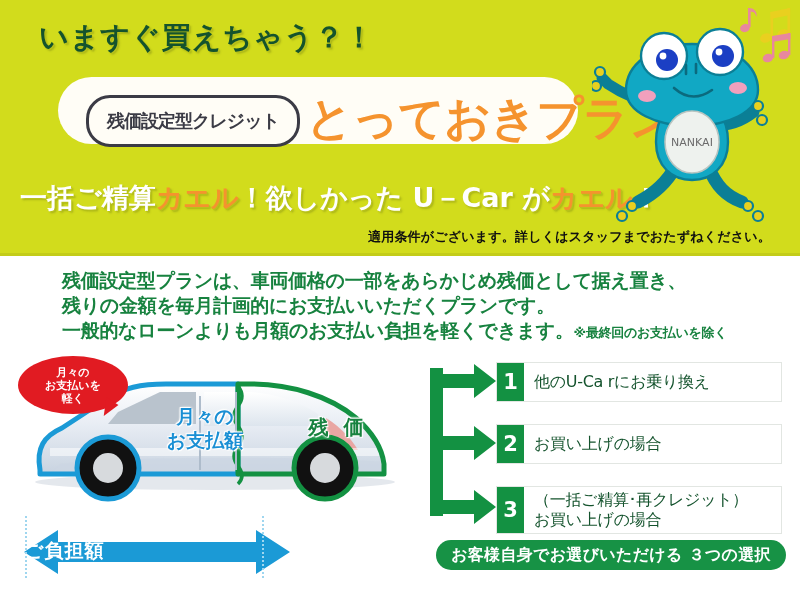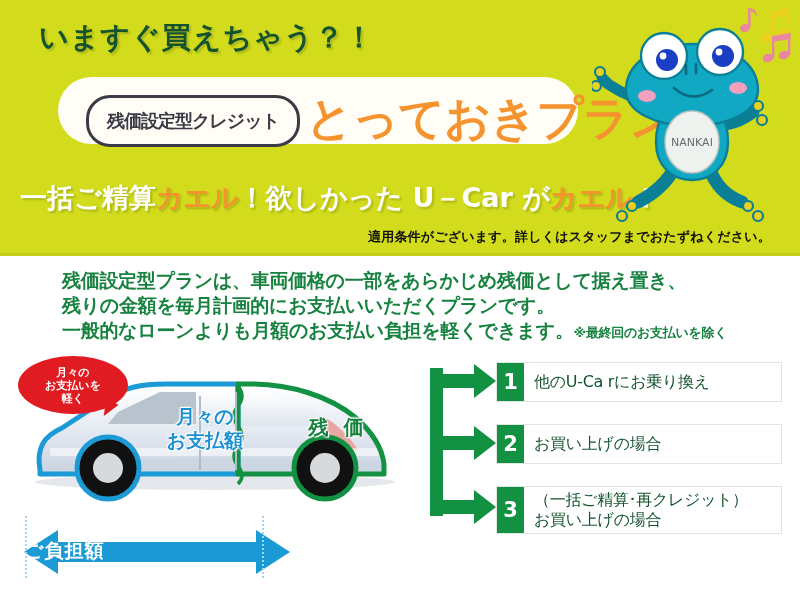--- a/index.html
+++ b/index.html
@@ -301,15 +301,16 @@
     </div>
 
     <div class="opt-row" style="top:126px;height:48px;">
       <div class="opt-num">3</div>
       <div class="opt-text">
         <span>（一括ご精算･再クレジット）</span>
         <span>お買い上げの場合</span>
       </div>
     </div>
 
+    <div class="pill-green">お客様自身でお選びいただける ３つの選択</div>
   </div>
 
 </div>
 
 </body></html>

